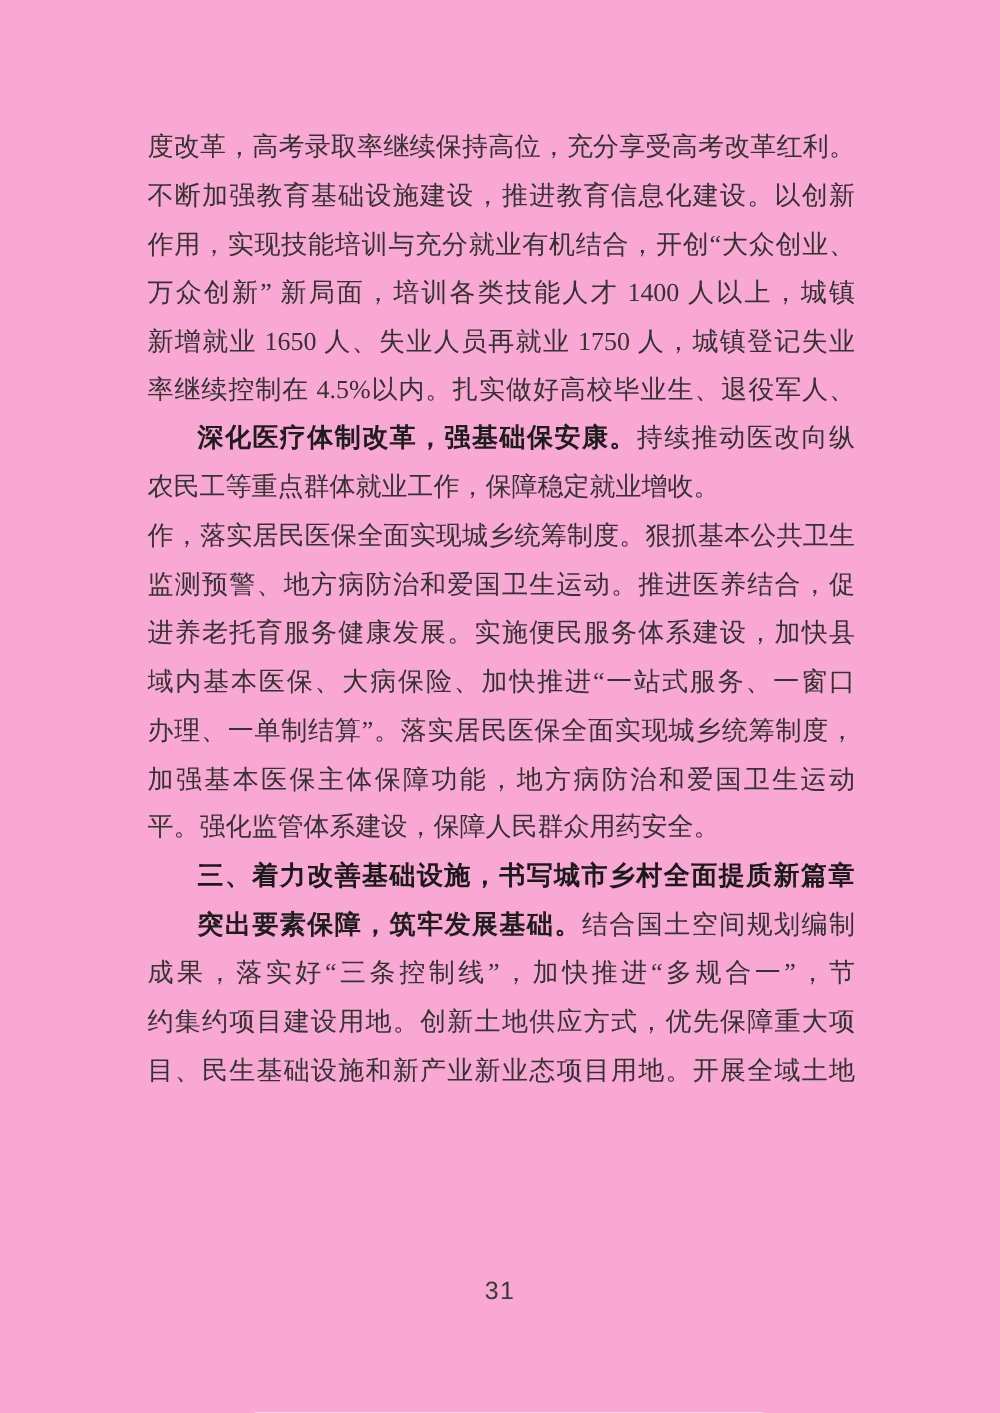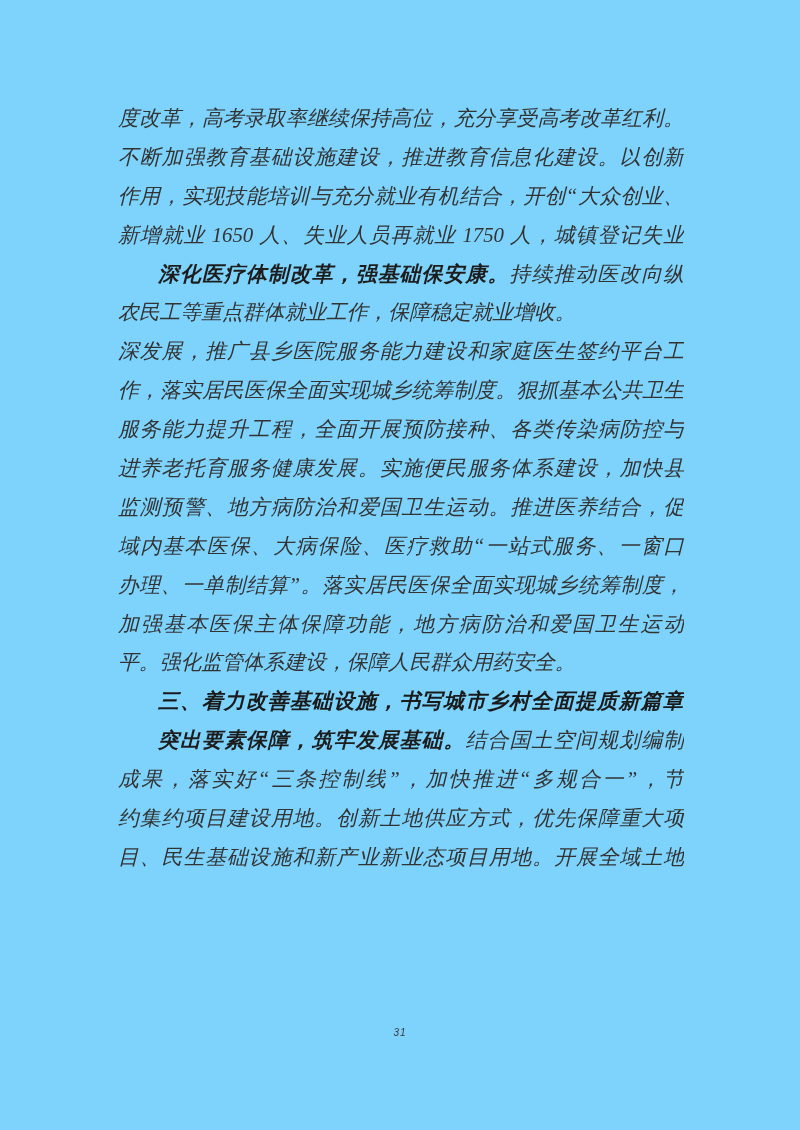--- a/index.html
+++ b/index.html
@@ -4,24 +4,23 @@
 <style>
   html, body {
     margin: 0;
     padding: 0;
     background: #ffffff;
   }
   .page {
     position: relative;
     width: 800px;
     height: 1130px;
-    background: #7dd3fc;
+    background: #f9a8d4;
     overflow: hidden;
     font-family: "Liberation Serif", "DejaVu Serif", serif;
-    font-style: italic;
   }
   .text-block {
     position: absolute;
     left: 118px;
     top: 99px;
     width: 566px;
     font-size: 20.8px;
     color: #333333;
   }
   .line {
@@ -55,42 +54,42 @@
   }
   .page-footer {
     position: absolute;
     left: 0;
     top: 1022px;
     width: 100%;
     text-align: center;
   }
   .page-number {
     font-family: "Liberation Sans", "DejaVu Sans", sans-serif;
-    font-size: 10px;
+    font-size: 20px;
     color: #3a3a3a;
     letter-spacing: 1px;
   }
 </style>
 </head>
 <body>
 
 <div class="page">
   <div class="text-block" id="text-block">
       <div class="line"><span class="seg-normal">度改革，高考录取率继续保持高位，充分享受高考改革红利。</span></div>
       <div class="line"><span class="seg-normal">不断加强教育基础设施建设，推进教育信息化建设。以创新</span></div>
       <div class="line"><span class="seg-normal">作用，实现技能培训与充分就业有机结合，开创“大众创业、</span></div>
+      <div class="line"><span class="seg-normal">万众创新” 新局面，培训各类技能人才 1400 人以上，城镇</span></div>
       <div class="line"><span class="seg-normal">新增就业 1650 人、失业人员再就业 1750 人，城镇登记失业</span></div>
+      <div class="line"><span class="seg-normal">率继续控制在 4.5%以内。扎实做好高校毕业生、退役军人、</span></div>
       <div class="line indent"><span class="seg-bold-kai">深化医疗体制改革，强基础保安康。</span><span class="seg-normal">持续推动医改向纵</span></div>
       <div class="line para-end"><span class="seg-normal">农民工等重点群体就业工作，保障稳定就业增收。</span></div>
-      <div class="line"><span class="seg-normal">深发展，推广县乡医院服务能力建设和家庭医生签约平台工</span></div>
       <div class="line"><span class="seg-normal">作，落实居民医保全面实现城乡统筹制度。狠抓基本公共卫生</span></div>
-      <div class="line"><span class="seg-normal">服务能力提升工程，全面开展预防接种、各类传染病防控与</span></div>
+      <div class="line"><span class="seg-normal">监测预警、地方病防治和爱国卫生运动。推进医养结合，促</span></div>
       <div class="line"><span class="seg-normal">进养老托育服务健康发展。实施便民服务体系建设，加快县</span></div>
-      <div class="line"><span class="seg-normal">监测预警、地方病防治和爱国卫生运动。推进医养结合，促</span></div>
-      <div class="line"><span class="seg-normal">域内基本医保、大病保险、医疗救助“一站式服务、一窗口</span></div>
+      <div class="line"><span class="seg-normal">域内基本医保、大病保险、加快推进“一站式服务、一窗口</span></div>
       <div class="line"><span class="seg-normal">办理、一单制结算”。落实居民医保全面实现城乡统筹制度，</span></div>
       <div class="line"><span class="seg-normal">加强基本医保主体保障功能，地方病防治和爱国卫生运动</span></div>
       <div class="line para-end"><span class="seg-normal">平。强化监管体系建设，保障人民群众用药安全。</span></div>
       <div class="line indent"><span class="seg-bold-hei">三、着力改善基础设施，书写城市乡村全面提质新篇章</span></div>
       <div class="line indent"><span class="seg-bold-kai">突出要素保障，筑牢发展基础。</span><span class="seg-normal">结合国土空间规划编制</span></div>
       <div class="line"><span class="seg-normal">成果，落实好“三条控制线”，加快推进“多规合一”，节</span></div>
       <div class="line"><span class="seg-normal">约集约项目建设用地。创新土地供应方式，优先保障重大项</span></div>
       <div class="line"><span class="seg-normal">目、民生基础设施和新产业新业态项目用地。开展全域土地</span></div>
     </div>
   <div class="page-footer">

